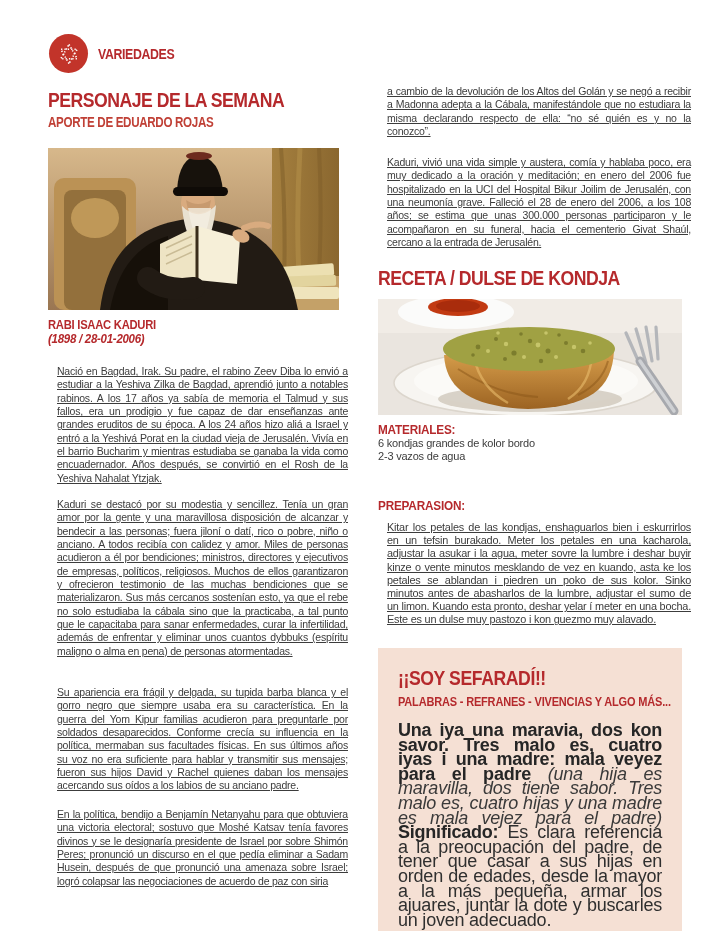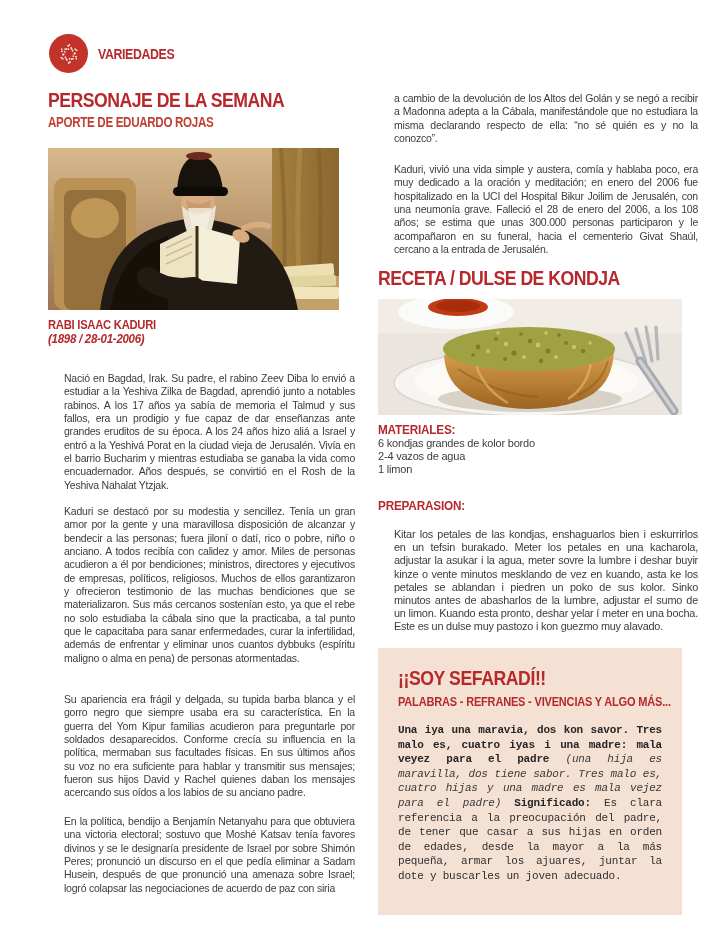--- a/index.html
+++ b/index.html
@@ -15,37 +15,37 @@
   .brand-circle{width:39px;height:39px;border-radius:50%;background:#c2342a;display:flex;align-items:center;justify-content:center;}
   .brand-label{margin-left:10px;color:#b5292c;font-weight:bold;font-size:14px;letter-spacing:-0.4px;transform:scaleX(.88);transform-origin:0 50%;}
 
   
   .col-left{position:absolute;left:48px;top:0;width:291px;height:681px;}
   .col-right{position:absolute;left:378px;top:0;width:304px;height:931px;}
 
   .red-h1{position:absolute;color:#b5292c;font-weight:800;font-size:21px;letter-spacing:-0.6px;transform:scaleX(.84);transform-origin:0 0;white-space:nowrap;}
   .red-h2{position:absolute;color:#c04036;font-weight:700;font-size:14.5px;letter-spacing:-0.4px;transform:scaleX(.8);transform-origin:0 0;white-space:nowrap;}
 
-  .body-p{position:absolute;width:100%;font-size:10.5px;line-height:13.35px;color:#3c3c3c;text-align:justify;letter-spacing:-0.22px;margin:16px;}
+  .body-p{position:absolute;width:100%;font-size:10.5px;line-height:13.35px;color:#3c3c3c;text-align:justify;letter-spacing:-0.22px;margin:9px;text-decoration:underline;}
 
   .caption-name{position:absolute;color:#b5292c;font-weight:800;font-size:12.5px;letter-spacing:-0.3px;transform:scaleX(.9);transform-origin:0 0;white-space:nowrap;}
   .caption-date{position:absolute;color:#b5292c;font-weight:700;font-style:italic;font-size:12.5px;letter-spacing:-0.3px;transform:scaleX(.92);transform-origin:0 0;white-space:nowrap;}
 
   .img-frame{position:absolute;left:0;width:100%;overflow:hidden;}
   .img-frame svg{display:block;}
 
   
   .mini-h{position:absolute;color:#b5292c;font-weight:800;font-size:12.5px;letter-spacing:-0.2px;transform:scaleX(.94);transform-origin:0 0;white-space:nowrap;}
   .mat-list{position:absolute;width:100%;margin:0;padding:0;list-style:none;font-size:11px;line-height:13.1px;color:#3c3c3c;letter-spacing:-0.2px;}
 
   
   .sef-box{position:absolute;left:0;top:648px;width:304px;box-sizing:border-box;background:#f5e0d4;padding:18px 20px 20px 20px;}
   .sef-title{color:#b5292c;font-weight:800;font-size:21px;letter-spacing:-0.5px;transform:scaleX(.84);transform-origin:0 0;white-space:nowrap;}
   .sef-sub{color:#b5292c;font-weight:800;font-size:12.5px;letter-spacing:-0.2px;transform:scaleX(.88);transform-origin:0 0;white-space:nowrap;margin-top:5px;}
-  .sef-entry{margin-top:14px;font-size:11px;line-height:14.6px;color:#2f2f2f;text-align:justify;letter-spacing:-0.22px;font-family:Liberation Mono, monospace;}
+  .sef-entry{margin-top:14px;font-size:18px;line-height:14.6px;color:#2f2f2f;text-align:justify;letter-spacing:-0.22px;}
   .sef-entry .phrase{font-weight:800;color:#262626;}
   .sef-entry .trans{font-style:italic;color:#3a3a3a;}
   .sef-entry .sig-label{font-weight:800;color:#262626;}
 </style>
 </head>
 <body>
 
 <div class="page">
 
   <div class="brand">
@@ -191,22 +191,21 @@
             <path d="M278,28 L280,60"></path>
         </g>
         <path d="M262,62 L296,112" stroke="#a7a9ae" stroke-width="9" stroke-linecap="round"></path>
         <path d="M262,62 L296,112" stroke="#cfd1d4" stroke-width="3.5" stroke-linecap="round"></path>
       </svg>
     </div>
 
     <div class="mini-h" style="top:423px;">MATERIALES:</div>
     <ul class="mat-list" style="top:437px;">
       <li>6 kondjas grandes de kolor bordo</li>
-      <li>2-4 vazos de agua</li>
-      <li>1 limon</li>
+      <li>2-3 vazos de agua</li>
     </ul>
 
     <div class="mini-h" style="top:499px;">PREPARASION:</div>
     <p class="body-p" style="top:512px;font-size:10.9px;line-height:13.2px;">Kitar los petales de las kondjas, enshaguarlos bien i eskurrirlos en un tefsin burakado. Meter los petales en una kacharola, adjustar la asukar i la agua, meter sovre la lumbre i deshar buyir kinze o vente minutos mesklando de vez en kuando, asta ke los petales se ablandan i piedren un poko de sus kolor. Sinko minutos antes de abasharlos de la lumbre, adjustar el sumo de un limon. Kuando esta pronto, deshar yelar í meter en una bocha. Este es un dulse muy pastozo i kon guezmo muy alavado.</p>
 
     <div class="sef-box">
       <div class="sef-title">¡¡SOY SEFARADÍ!!</div>
       <div class="sef-sub">PALABRAS -  REFRANES - VIVENCIAS Y ALGO MÁS...</div>
 
       <p class="sef-entry">

